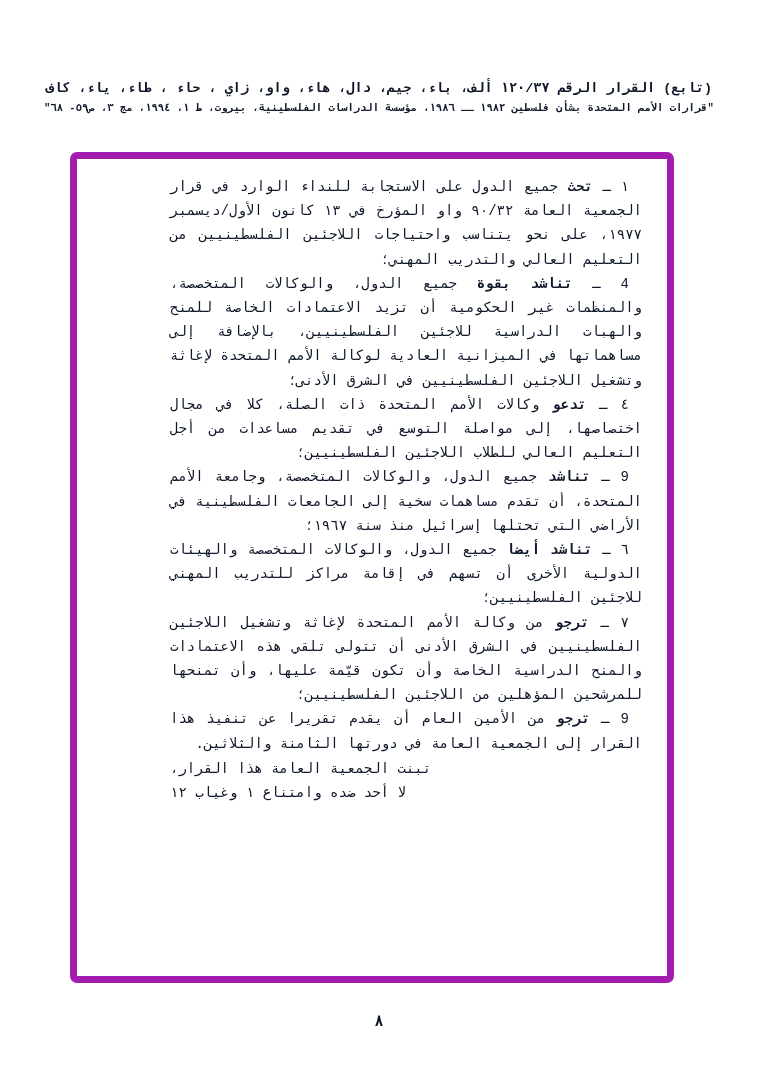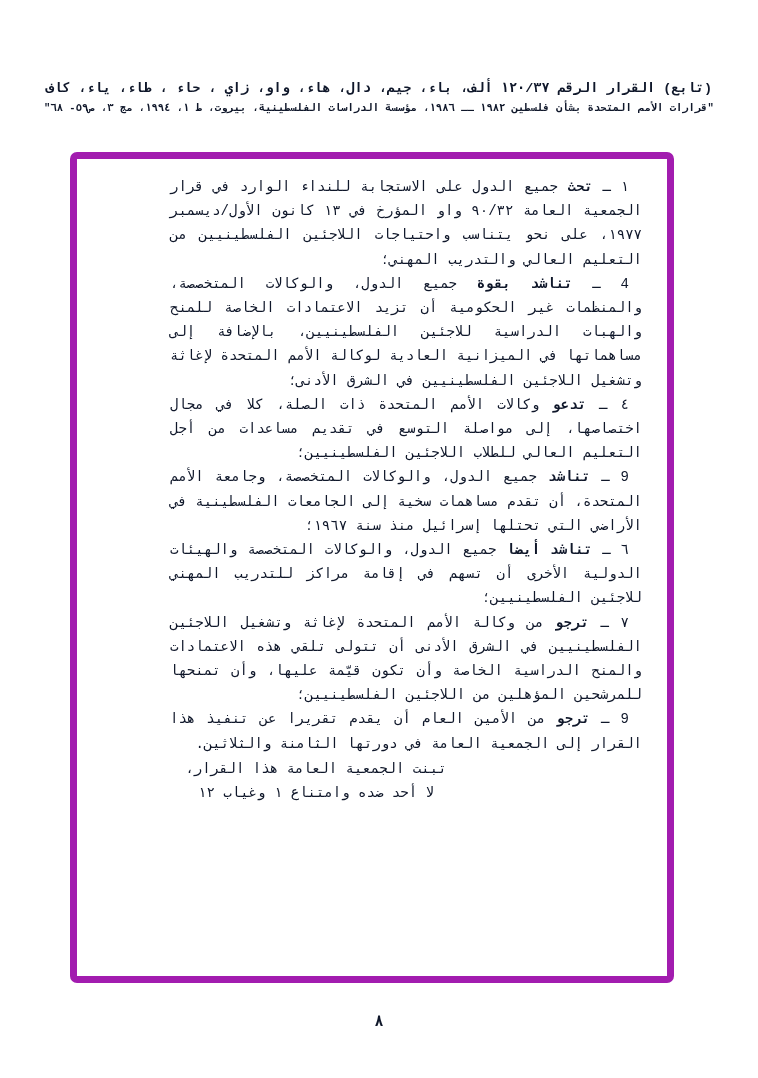--- a/index.html
+++ b/index.html
@@ -38,21 +38,21 @@
     margin:0;
     font-size:14px;
     line-height:24.2px;
     text-align:justify;
     text-indent:13px; 
   }
   .text-col p .verb{font-weight:bold;}
   .adoption-note{
     margin:1px 180px 0 0;
     direction:rtl;
-    text-align:center;
+    text-align:left;
     font-size:14px;
     line-height:24.6px;
   }
   .page-number{
     position:absolute;top:1012px;left:0;width:100%;
     text-align:center;font-size:15px;font-weight:bold;
   }
 </style>
 </head>
 <body>

